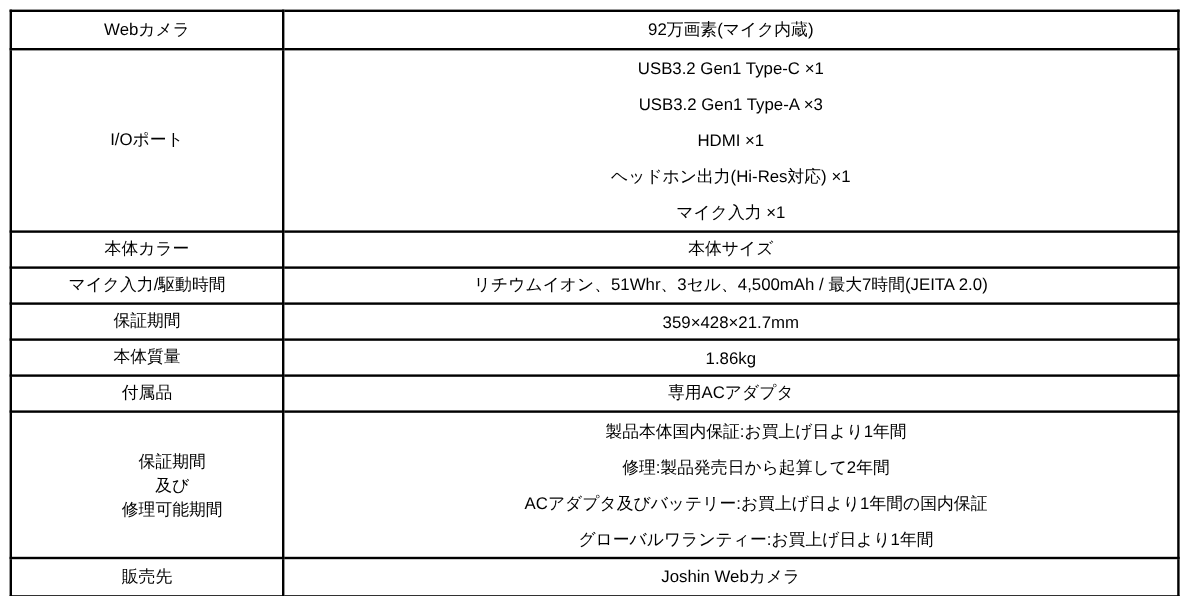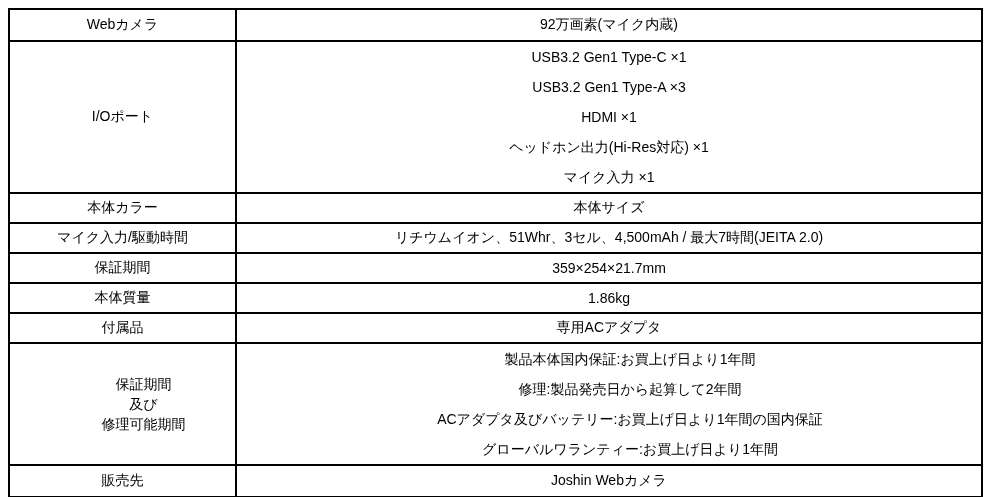--- a/index.html
+++ b/index.html
@@ -81,21 +81,21 @@
         <td>本体サイズ</td>
       </tr>
 
       <tr class="r-single">
         <td>マイク入力/駆動時間</td>
         <td>リチウムイオン、51Whr、3セル、4,500mAh / 最大7時間(JEITA 2.0)</td>
       </tr>
 
       <tr class="r-single">
         <td>保証期間</td>
-        <td>359×254×21.7mm</td>
+        <td>359×428×21.7mm</td>
       </tr>
 
       <tr class="r-single">
         <td>本体質量</td>
         <td>1.86kg</td>
       </tr>
 
       <tr class="r-single">
         <td>付属品</td>
         <td>専用ACアダプタ</td>

